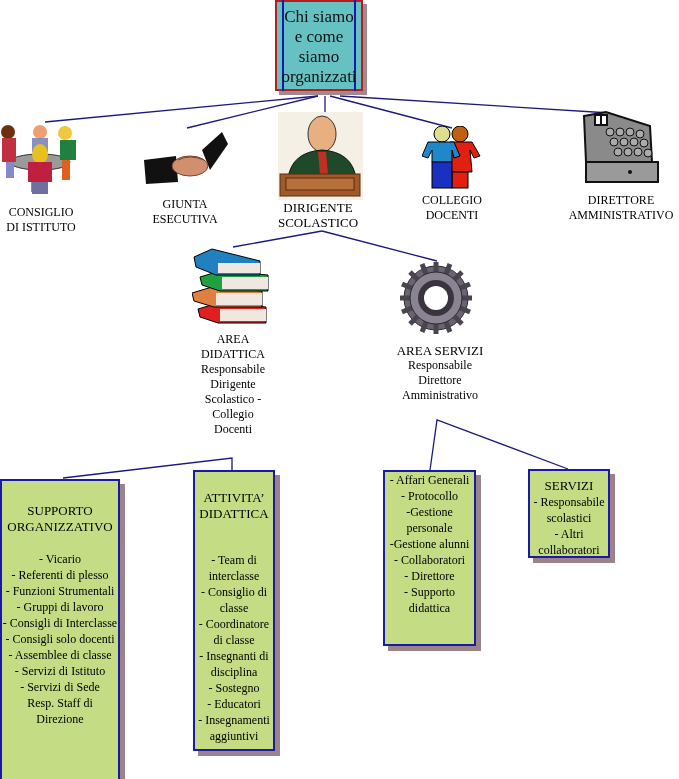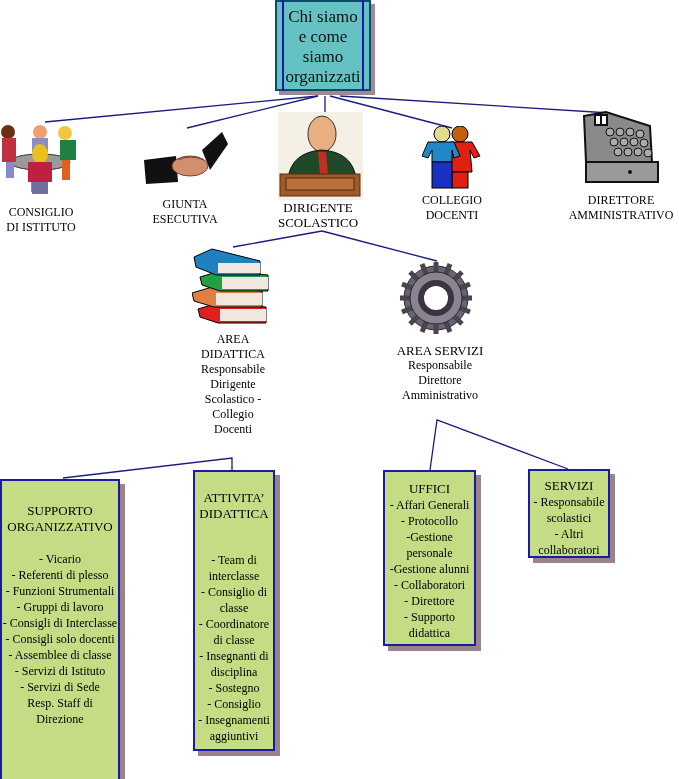--- a/index.html
+++ b/index.html
@@ -1,20 +1,20 @@
 <!DOCTYPE html>
 <html><head>
 <meta charset="utf-8">
 <style>
   html, body { margin: 0; padding: 0; background: #ffffff; }
   body { width: 679px; height: 779px; position: relative; overflow: hidden;
          font-family: "Liberation Serif", "DejaVu Serif", serif; color: #000; }
   svg.lines { position: absolute; left: 0; top: 0; }
-  .title-box { position: absolute; left: 275px; top: 0; width: 96px; height: 91px;
-    background: #66c2c2; border: 2px solid #0c4a6e; box-shadow: 4px 4px 0 #a08a8f;
+  .title-box { position: absolute; left: 275px; top: 0; width: 88px; height: 91px;
+    background: #66c2c2; border: 2px solid #b91c1c; box-shadow: 4px 4px 0 #a08a8f;
     box-sizing: border-box; }
   .title-box .inner { position: absolute; left: 5px; right: 5px; top: -2px; bottom: -2px;
     border-left: 2px solid #1a1aa8; border-right: 2px solid #1a1aa8; }
   .title-text { position: absolute; left: 0; right: 0; top: 5px; text-align: center;
     font-size: 17px; line-height: 20px; color: #111; }
   .lbl { position: absolute; text-align: center; font-size: 12px; line-height: 15px; white-space: nowrap; }
   .lbl.big { font-size: 13px; line-height: 15px; }
   .green { position: absolute; background: #c4dd84; border: 2px solid #1a1aa8;
     box-shadow: 5px 5px 0 #9a848a; box-sizing: border-box; text-align: center;
     font-size: 12px; line-height: 16px; }
@@ -208,30 +208,27 @@
   <div style="padding-top:30px">
     <span class="line">- Team di</span>
     <span class="line">interclasse</span>
     <span class="line">- Consiglio di</span>
     <span class="line">classe</span>
     <span class="line">- Coordinatore</span>
     <span class="line">di classe</span>
     <span class="line">- Insegnanti di</span>
     <span class="line">disciplina</span>
     <span class="line">- Sostegno</span>
-    <span class="line">- Consiglio</span>
+    <span class="line">- Educatori</span>
     <span class="line">- Insegnamenti</span>
     <span class="line">aggiuntivi</span>
   </div>
 </div>
 
 <div class="green" style="left:383px;top:470px;width:93px;height:176px">
-  <div style="padding-top:9px" class="head">
-    <span class="line">UFFICI</span>
-  </div>
   <div>
     <span class="line">- Affari Generali</span>
     <span class="line">- Protocollo</span>
     <span class="line">-Gestione</span>
     <span class="line">personale</span>
     <span class="line">-Gestione alunni</span>
     <span class="line">- Collaboratori</span>
     <span class="line">- Direttore</span>
     <span class="line">- Supporto</span>
     <span class="line">didattica</span>

